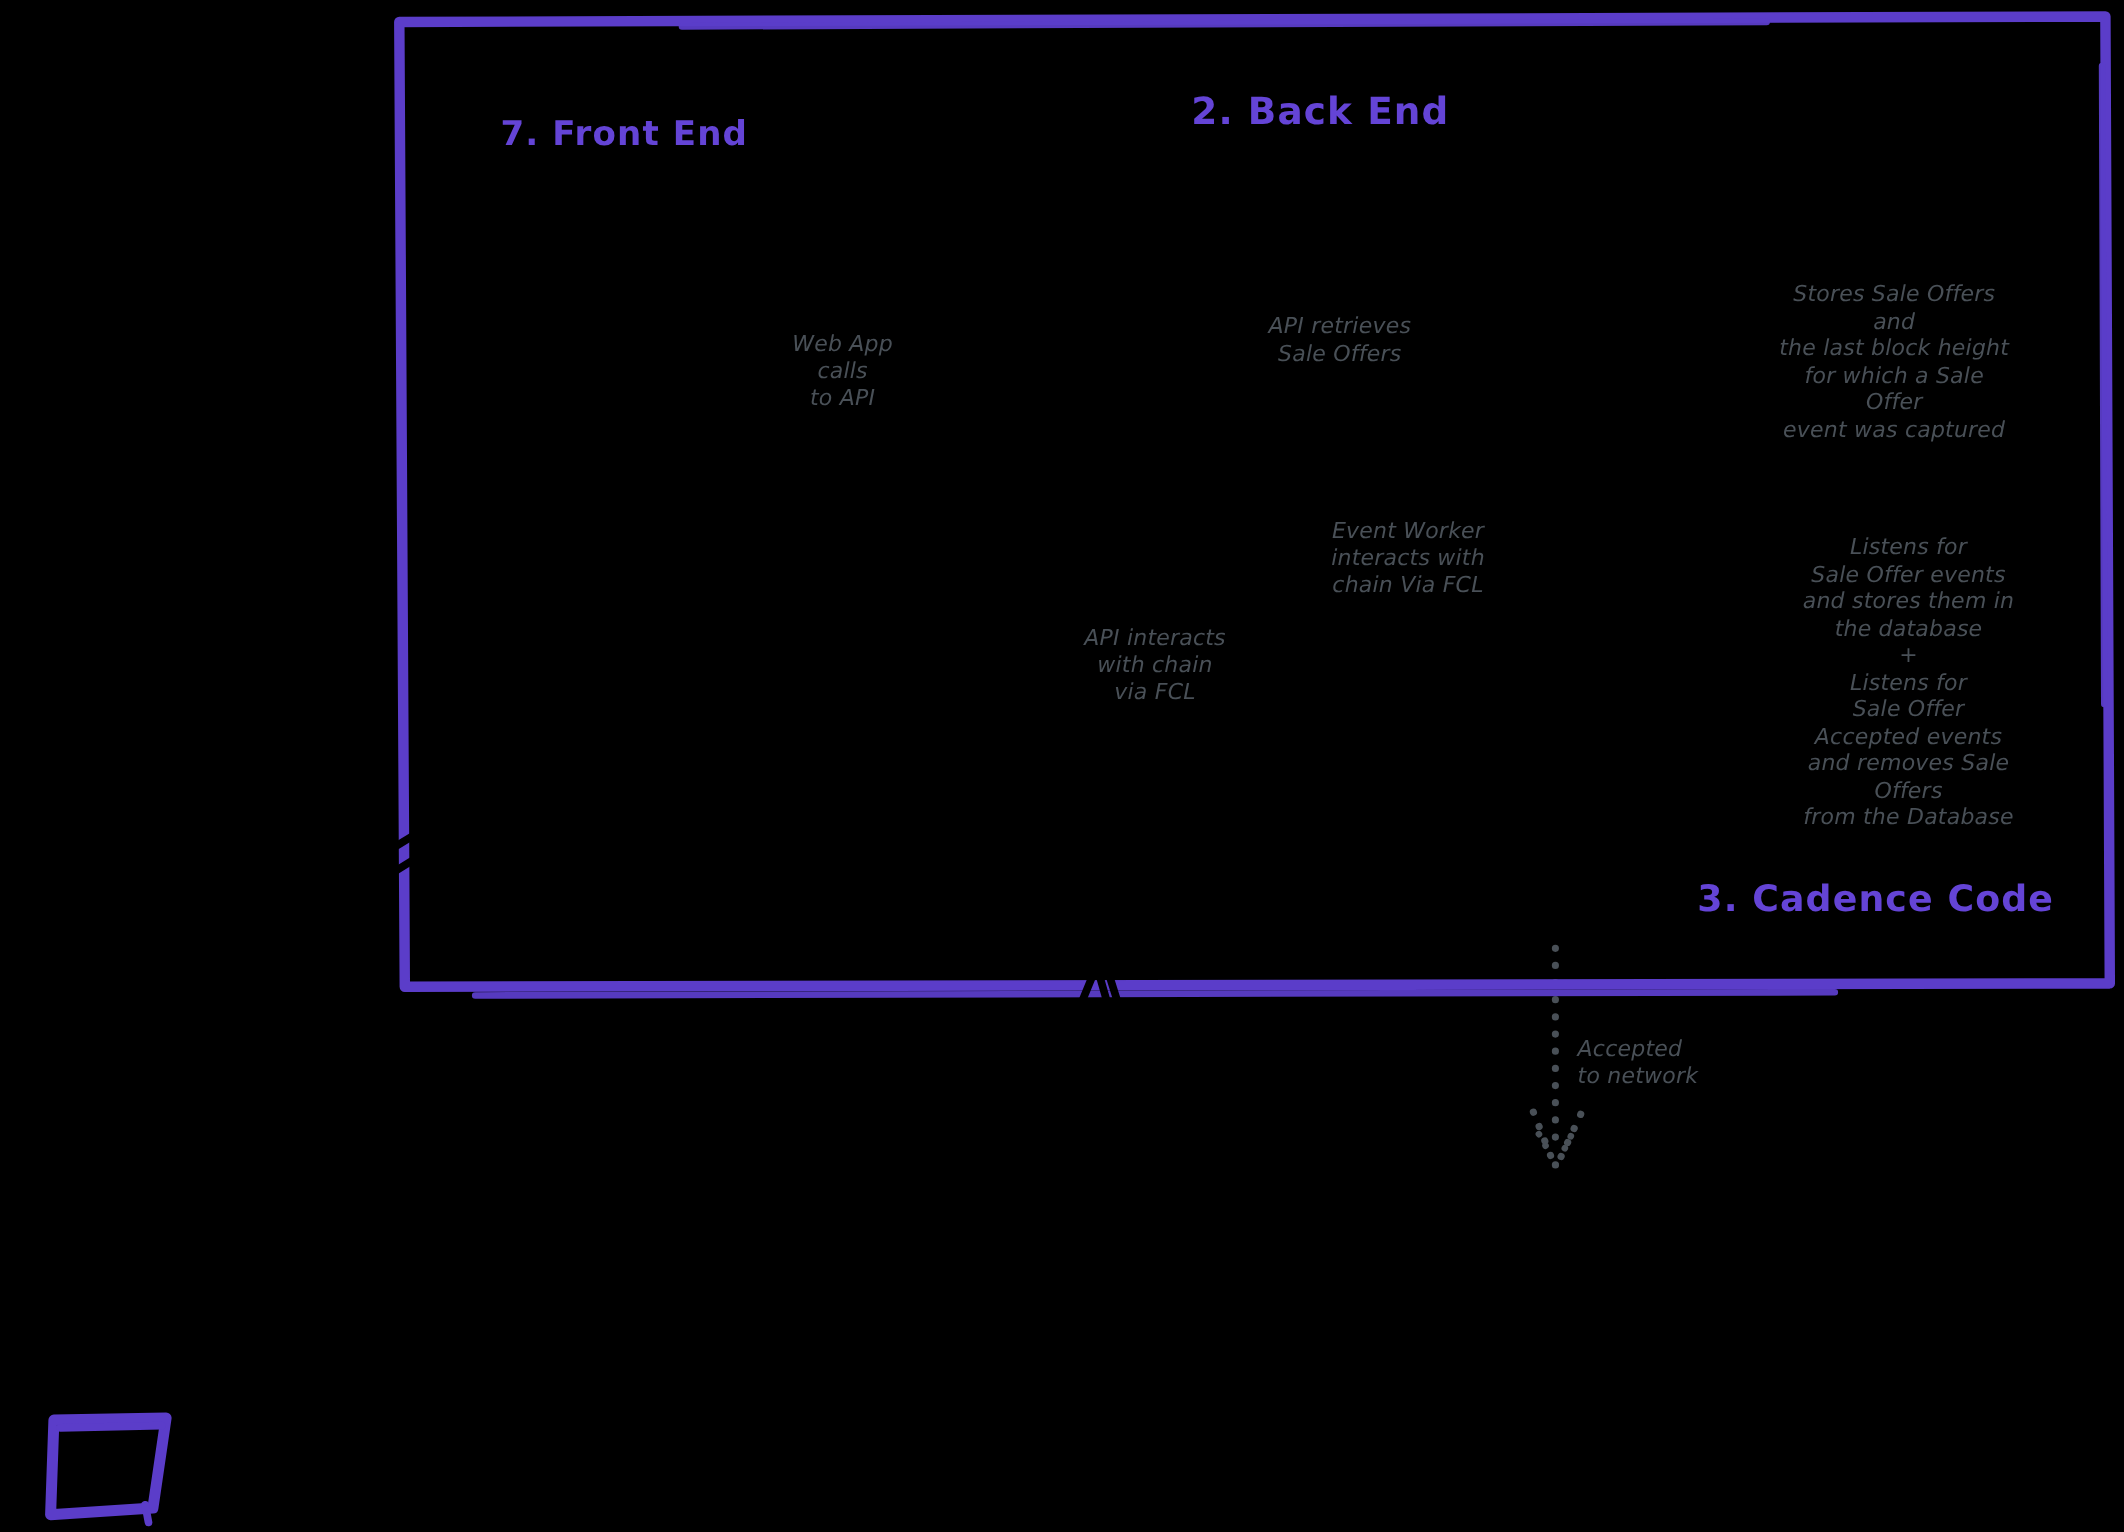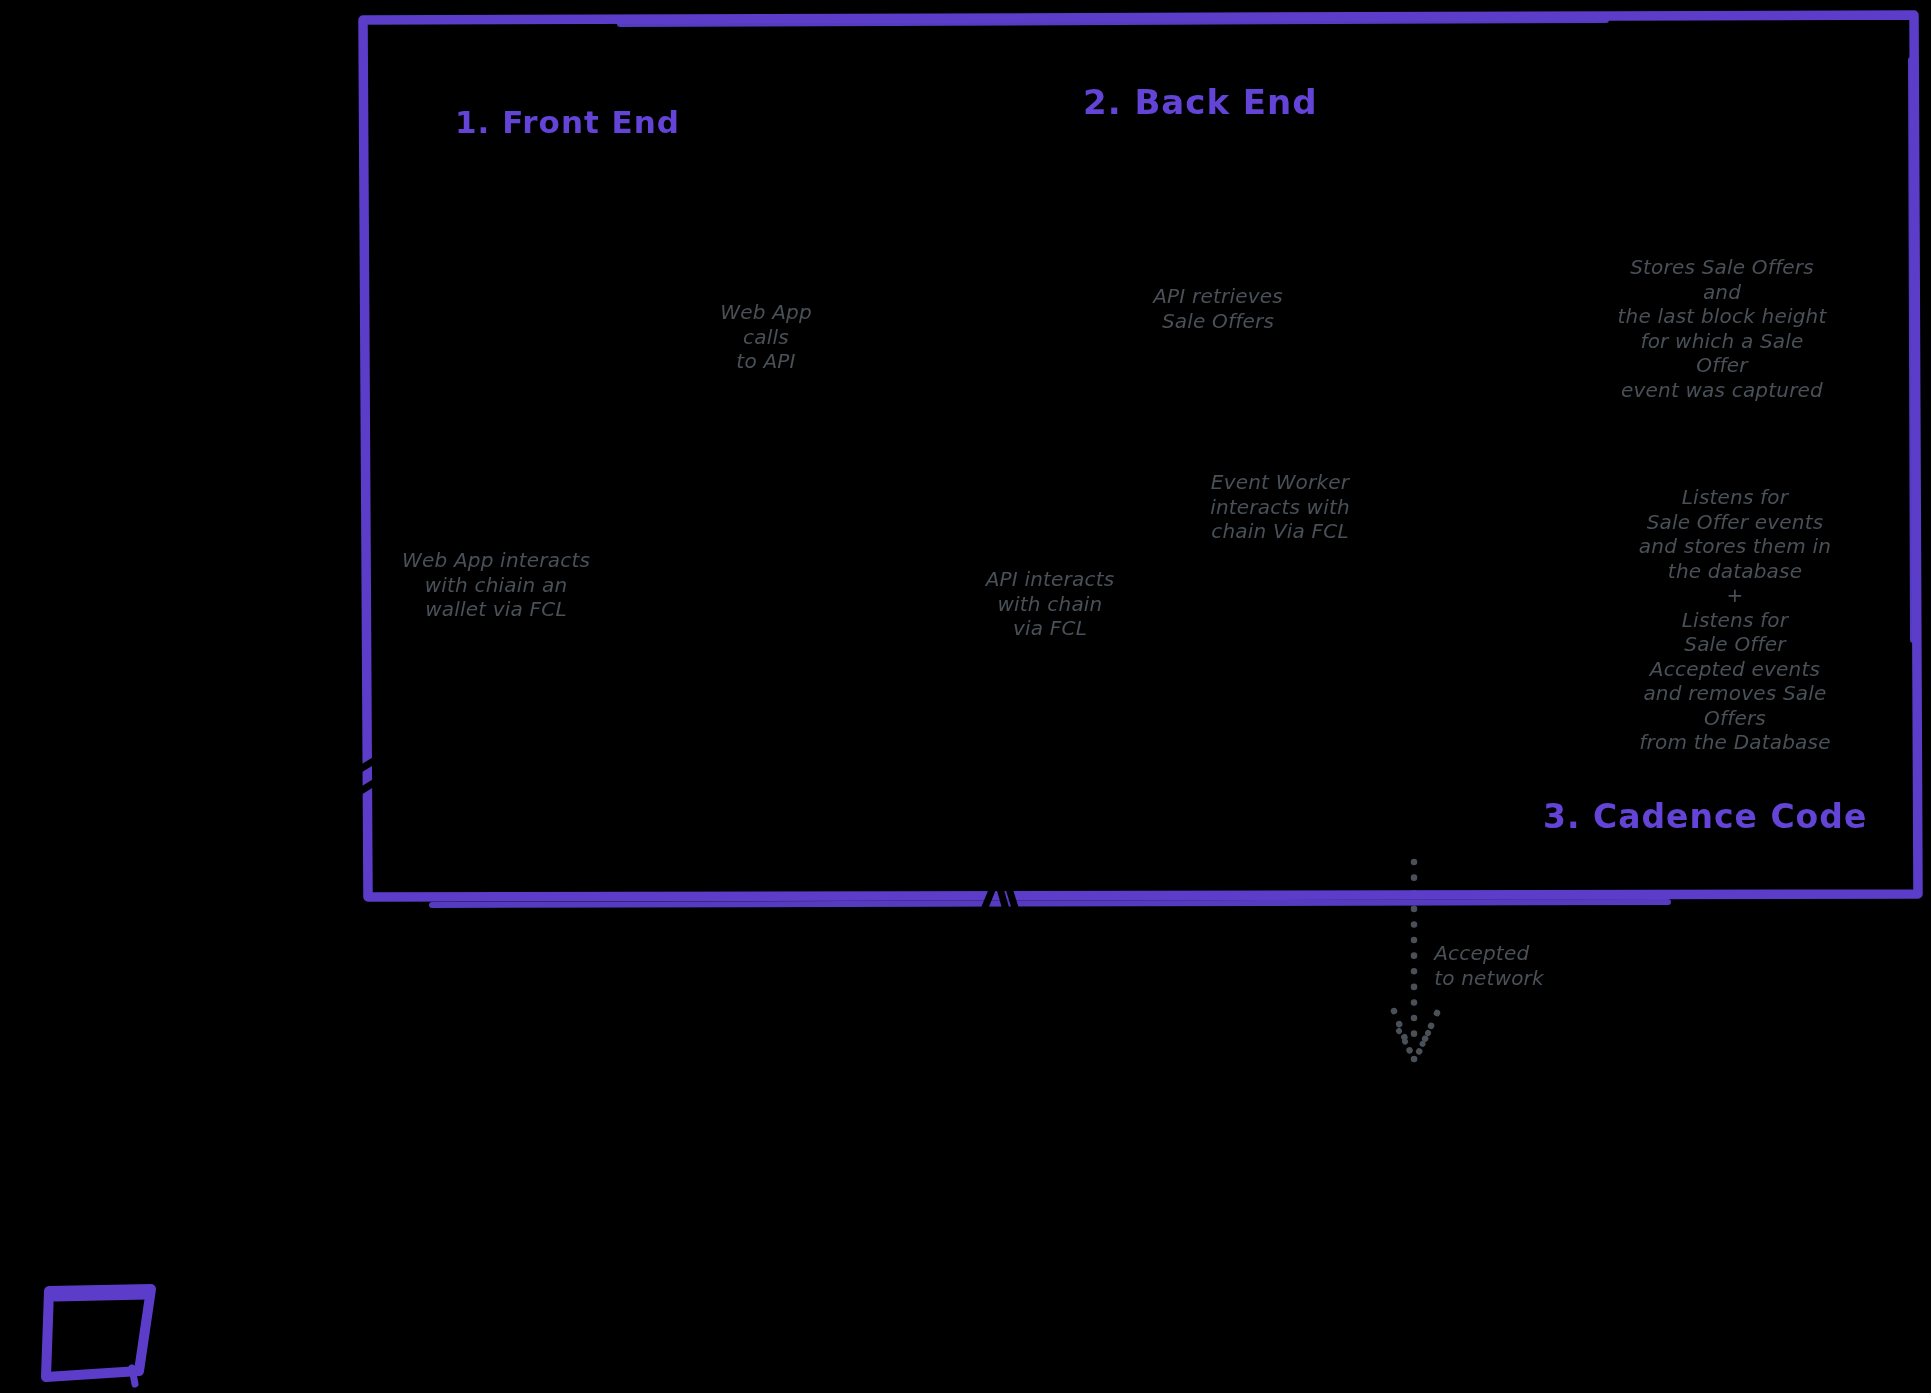--- a/index.html
+++ b/index.html
@@ -79,39 +79,36 @@
     <path class="stroke-black" stroke-width="7" d="M 344 779 L 380 757 M 343 802 L 380 779"></path>
 
     <path class="stroke-black" stroke-width="7" d="M 983 912 L 997 878 M 997 878 L 1007 913 M 1006 879 L 1017 914"></path>
 
     <g>
       <path class="stroke-purple" stroke-width="10" d="M 49 1291 L 151 1289 L 139 1371 L 46 1377 Z"></path>
       <path class="stroke-purple" stroke-width="7" d="M 55 1298 L 147 1296 M 132 1368 L 135 1384"></path>
     </g>
   </svg>
 
-  <div class="heading h-front">1. Front End</div>
+  <div class="heading h-front">7. Front End</div>
   <div class="heading h-back">2. Back End</div>
   <div class="heading h-cadence">3. Cadence Code</div>
 
   <div class="note n-webapp-calls">Web App
 calls
 to API</div>
   <div class="note n-api-retrieves">API retrieves
 Sale Offers</div>
   <div class="note n-stores">Stores Sale Offers and
 the last block height
 for which a Sale Offer
 event was captured</div>
   <div class="note n-event-worker">Event Worker
 interacts with
 chain Via FCL</div>
-  <div class="note n-webapp-interacts">Web App interacts
-with chiain an
-wallet via FCL</div>
   <div class="note n-api-interacts">API interacts
 with chain
 via FCL</div>
   <div class="note n-listens">Listens for
 Sale Offer events
 and stores them in
 the database
 +
 Listens for
 Sale Offer Accepted events

